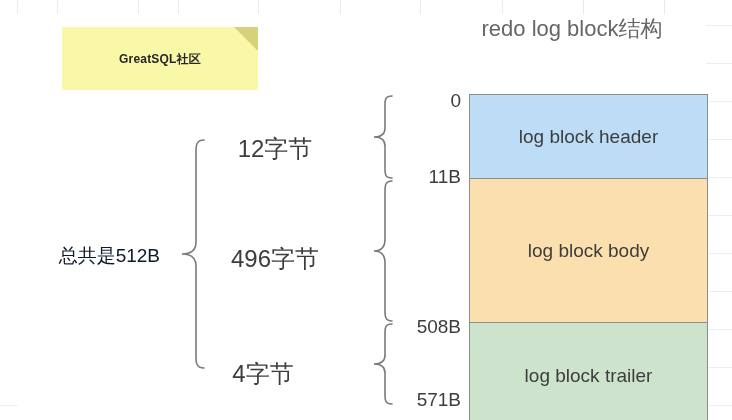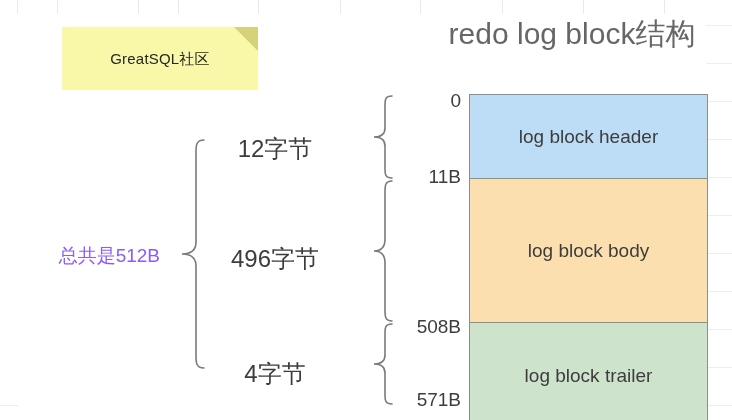--- a/index.html
+++ b/index.html
@@ -64,34 +64,34 @@
     border-top: 24px solid #d6d27a;
     border-left: 24px solid transparent;
   }
   .sticky-label {
     position: absolute;
     left: 0;
     right: 0;
     top: 50%;
     transform: translateY(-50%);
     text-align: center;
-    font-size: 15px;
-    font-weight: normal;
+    font-size: 12px;
+    font-weight: bold;
     color: #262626;
     letter-spacing: .2px;
   }
 
   
   .diagram-title {
     position: absolute;
     left: 440px;
     top: 14px;
     width: 264px;
     text-align: center;
-    font-size: 30px;
+    font-size: 22px;
     color: #666666;
     white-space: nowrap;
   }
 
   
   .block-stack {
     position: absolute;
     left: 469px;
     top: 94px;
     width: 239px;
@@ -128,21 +128,21 @@
     text-align: center;
     font-size: 24px;
     color: #3d3d3d;
     white-space: nowrap;
     z-index: 2;
   }
   .total-label {
     position: absolute;
     text-align: right;
     font-size: 19px;
-    color: #8b5cf6;
+    color: #0f172a;
     white-space: nowrap;
     z-index: 2;
   }
 
   
   .brace {
     position: absolute;
     z-index: 2;
   }
   .brace svg { display: block; overflow: visible; }
@@ -188,21 +188,21 @@
   <div class="brace" style="left:180px; top:138px;">
     <svg width="26" height="232" viewBox="0 0 26 232" fill="none" stroke="#7a7a7a" stroke-width="1.6" stroke-linecap="round">
       <path d="M24 2 C16 2 16 8 16 14 L16 104 C16 112 12 116 2 116 C12 116 16 120 16 128 L16 218 C16 224 16 230 24 230"></path>
     </svg>
   </div>
 
   <div class="total-label" style="left:10px; top:243px; width:150px;">总共是512B</div>
 
   <div class="size-label" style="left:205px; top:133px; width:140px;">12字节</div>
   <div class="size-label" style="left:205px; top:243px; width:140px;">496字节</div>
-  <div class="size-label" style="left:205px; top:358px; width:140px;">4字节</div>
+  <div class="size-label" style="left:193px; top:358px; width:140px;">4字节</div>
 
   <div class="brace" style="left:372px; top:94px;">
     <svg width="22" height="86" viewBox="0 0 22 86" fill="none" stroke="#7a7a7a" stroke-width="1.6" stroke-linecap="round">
       <path d="M20 2 C13 2 13 6 13 11 L13 34 C13 40 10 43 2 43 C10 43 13 46 13 52 L13 75 C13 80 13 84 20 84"></path>
     </svg>
   </div>
 
   <div class="brace" style="left:372px; top:179px;">
     <svg width="22" height="144" viewBox="0 0 22 144" fill="none" stroke="#7a7a7a" stroke-width="1.6" stroke-linecap="round">
       <path d="M20 2 C13 2 13 7 13 13 L13 60 C13 68 10 72 2 72 C10 72 13 76 13 84 L13 131 C13 137 13 142 20 142"></path>

